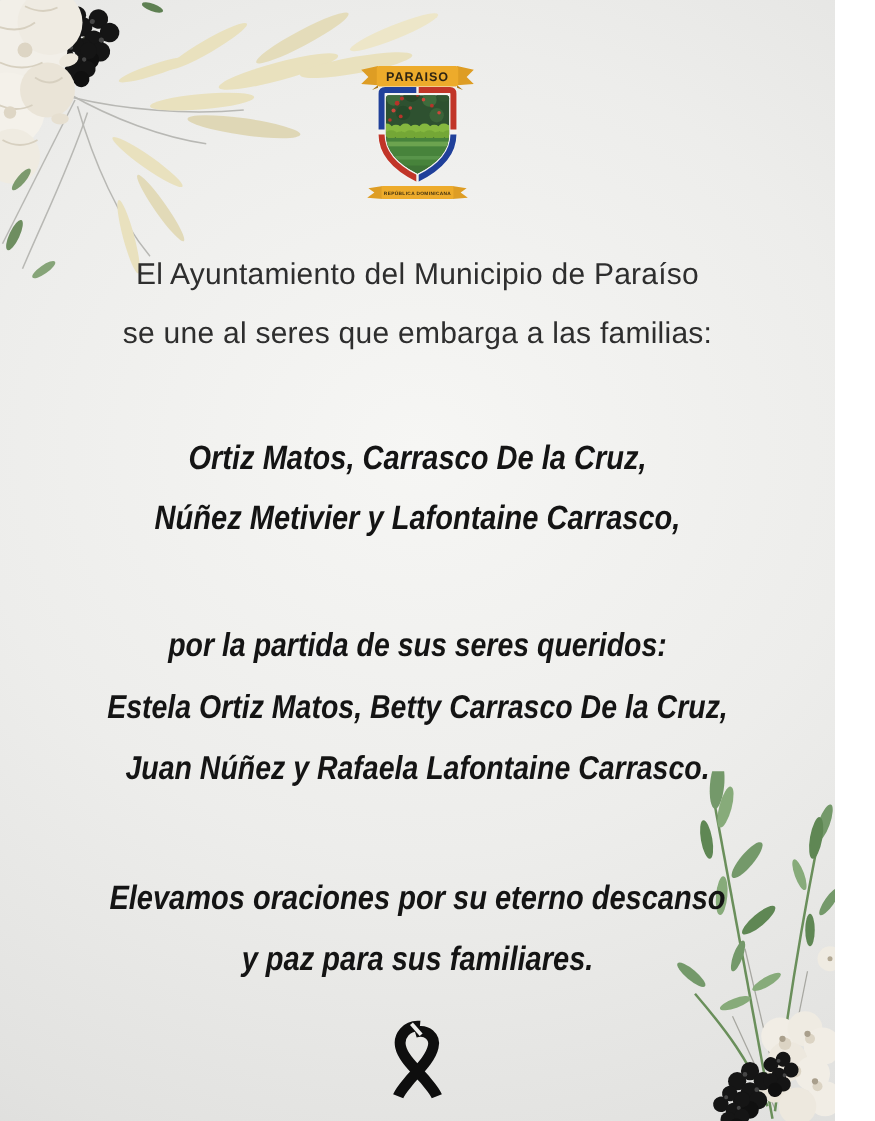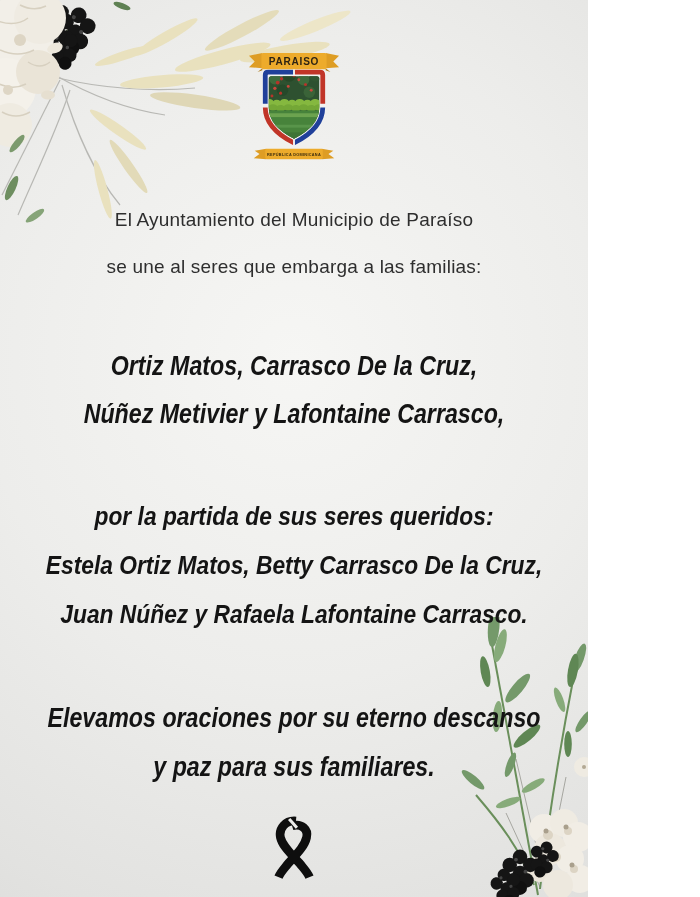--- a/index.html
+++ b/index.html
@@ -1,25 +1,25 @@
 <!DOCTYPE html>
 <html><head>
 <meta charset="utf-8">
 <style>
   html,body{margin:0;padding:0;background:#fff;}
   .poster{
-    position:relative;width:588px;height:897px;overflow:hidden;
+    position:relative;width:668px;height:897px;overflow:hidden;
     font-family:"Liberation Sans", sans-serif;
     background:radial-gradient(140% 95% at 50% 40%, #f6f6f4 0%, #ededeb 38%, #e2e2e0 68%, #d2d2d0 100%);
   }
   .floral-tl{position:absolute;top:0;left:0;}
   .floral-br{position:absolute;right:0;bottom:0;}
   .crest{position:absolute;top:50px;left:50%;transform:translateX(-50%);}
   .txt{position:absolute;left:0;right:0;text-align:center;}
-  .intro{top:196px;font-size:19px;line-height:47px;color:#2e2e2e;letter-spacing:0.2px;}
+  .intro{top:196px;font-size:24px;line-height:47px;color:#2e2e2e;letter-spacing:0.2px;}
   .names{font-style:italic;font-weight:700;color:#141414;transform:scaleX(0.86);}
   .families{top:342px;font-size:27px;line-height:48px;}
   .departed{top:492px;font-size:26.5px;line-height:49px;}
   .closing{top:694px;font-size:27px;line-height:49px;}
   .ribbon-wrap{position:absolute;top:816px;left:50%;transform:translateX(-50%);}
 </style>
 </head>
 <body>
 
 <div class="poster">

